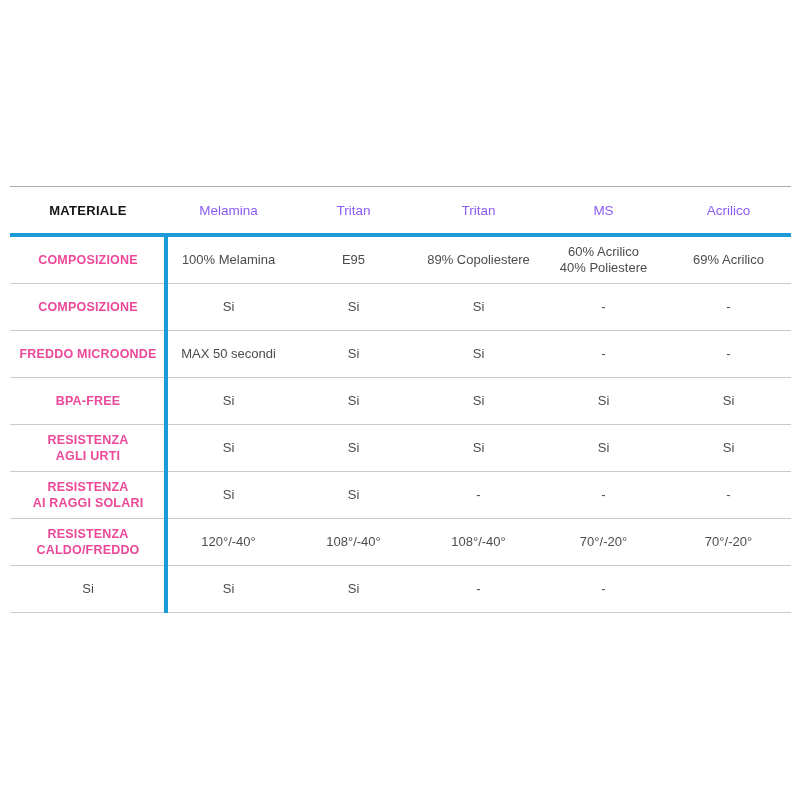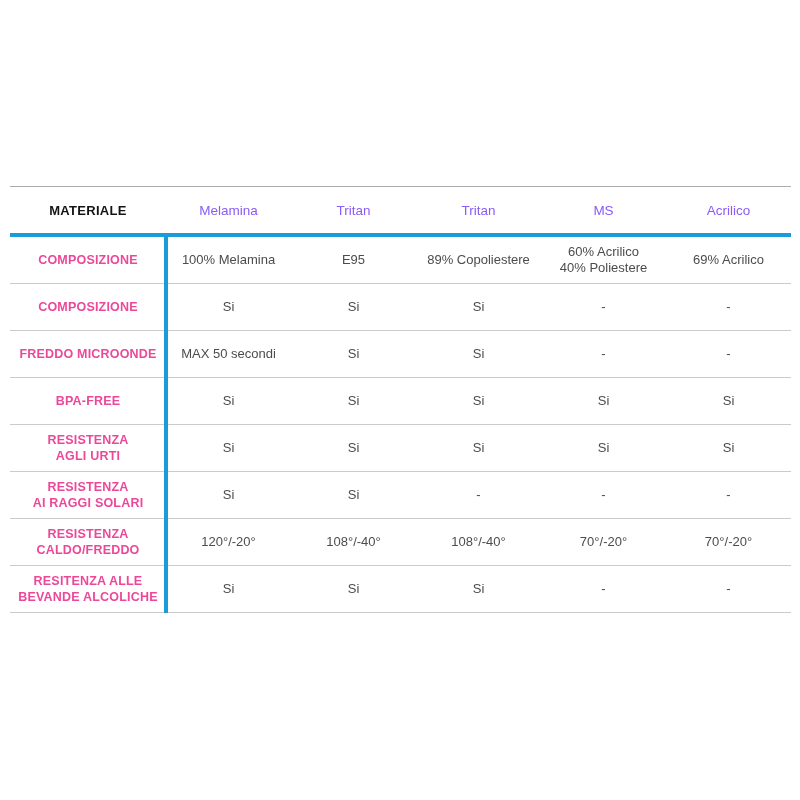--- a/index.html
+++ b/index.html
@@ -126,29 +126,27 @@
 AI RAGGI SOLARI</div>
         <div class="cell value-cell">Si</div>
         <div class="cell value-cell">Si</div>
         <div class="cell value-cell">-</div>
         <div class="cell value-cell">-</div>
         <div class="cell value-cell">-</div>
       </div>
       <div class="grid-row body-row">
         <div class="cell label-cell">RESISTENZA
 CALDO/FREDDO</div>
-        <div class="cell value-cell">120°/-20°</div>
+        <div class="cell value-cell">120°/-40°</div>
         <div class="cell value-cell">108°/-40°</div>
         <div class="cell value-cell">108°/-40°</div>
         <div class="cell value-cell">70°/-20°</div>
         <div class="cell value-cell">70°/-20°</div>
       </div>
       <div class="grid-row body-row">
-        <div class="cell label-cell">RESITENZA ALLE
-BEVANDE ALCOLICHE</div>
         <div class="cell value-cell">Si</div>
         <div class="cell value-cell">Si</div>
         <div class="cell value-cell">Si</div>
         <div class="cell value-cell">-</div>
         <div class="cell value-cell">-</div>
       </div>
     </div>
   <div class="vline"></div>
 </div>
 

